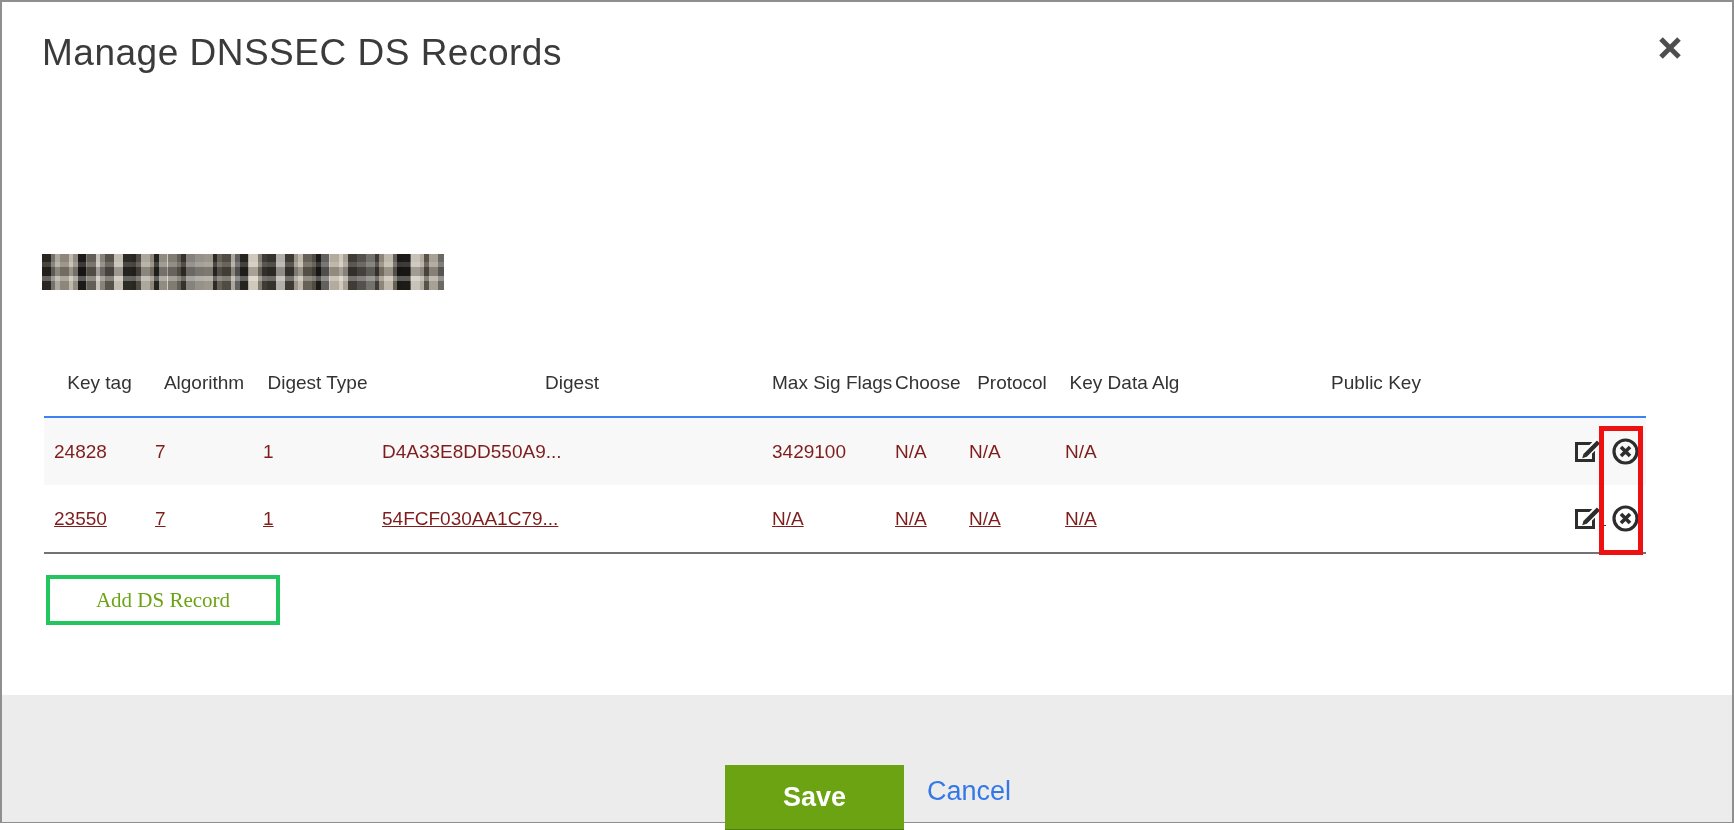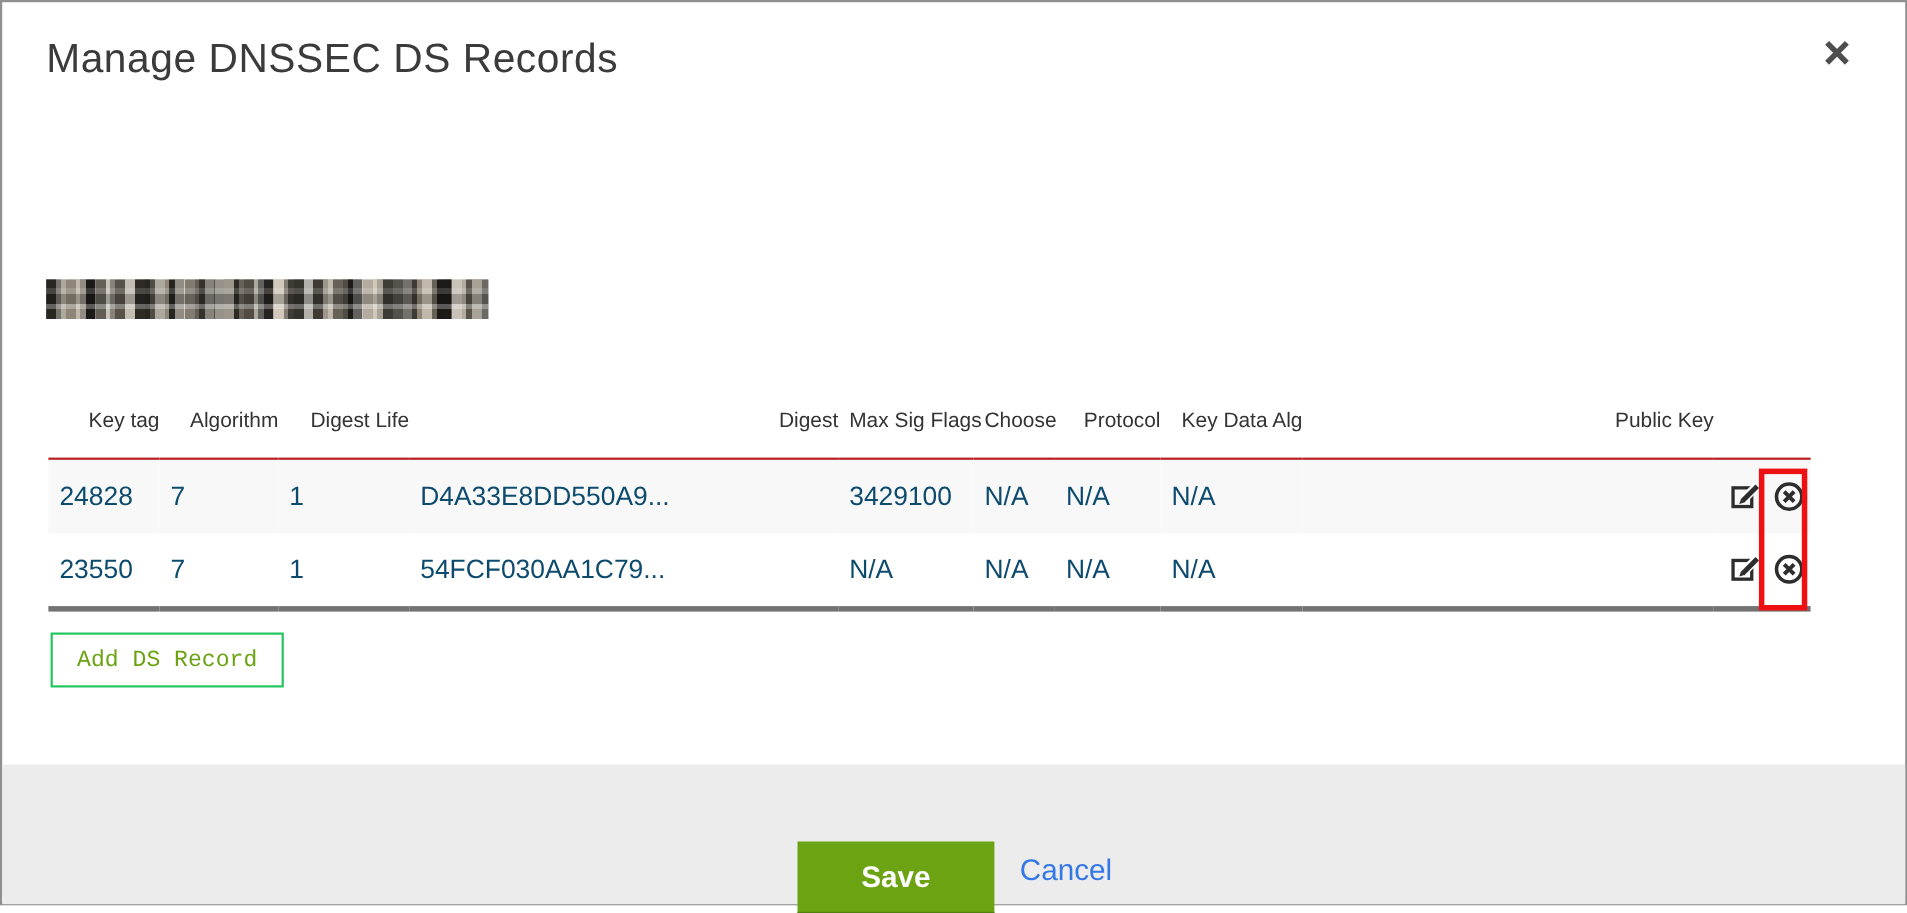--- a/index.html
+++ b/index.html
@@ -39,53 +39,53 @@
   .instruction {
     position: absolute; left: 40px; top: 330px;
     font-size: 24px; color: #333333;
   }
   table.ds-table {
     position: absolute; left: 42px; top: 370px;
     width: 1602px;
     border-collapse: collapse; table-layout: fixed;
   }
   table.ds-table th {
-    text-align: right; font-weight: 400;
+    text-align: center; font-weight: 400;
     font-size: 19px; color: #333333;
     padding: 0 0 22px 10px;
-    border-bottom: 2px solid #b91c1c;
+    border-bottom: 2px solid #3b82f6;
     white-space: nowrap; vertical-align: top;
   }
   table.ds-table td {
-    font-size: 24px; color: #0c4a6e;
+    font-size: 19px; color: #7f1d1d;
     height: 68px; padding-left: 10px;
     vertical-align: middle; white-space: nowrap;
     overflow: hidden;
   }
   tr.row-odd td { background: #f8f8f8; }
   tr.row-even td { background: #ffffff; }
-  table.ds-table tbody tr:last-child td { border-bottom: 5px solid #737373; }
+  table.ds-table tbody tr:last-child td { border-bottom: 2px solid #737373; text-decoration: underline; }
   td.actions-cell { text-align: right; padding-right: 6px; }
   .icon-btn {
     background: none; border: none; cursor: pointer;
     display: inline-flex; align-items: center; justify-content: center;
     vertical-align: middle; padding: 0; margin-left: 5px;
   }
   .annotation-box {
     position: absolute; left: 1597px; top: 424px;
     width: 44px; height: 129px;
     border: 5px solid #ee1111;
     pointer-events: none; z-index: 5;
   }
   .add-ds-btn {
     position: absolute; left: 44px; top: 573px;
-    width: 212px; height: 50px;
-    background: #ffffff; border: 2px solid #22c55e;
+    width: 234px; height: 50px;
+    background: #ffffff; border: 4px solid #22c55e;
     color: #6ba313; font-size: 21px;
-    font-family: Liberation Mono, monospace;
+    font-family: Liberation Serif, serif;
     cursor: pointer;
   }
   .footer {
     position: absolute; left: 0; top: 693px;
     width: 1730px; height: 127px;
     background: #ececec;
   }
   .save-btn {
     position: absolute; left: 723px; top: 32px;
     width: 179px; height: 70px;
@@ -128,21 +128,21 @@
         <col style="width:74px">
       <col style="width:96px">
         <col style="width:129px">
         <col style="width:374px">
       <col style="width:88px">
     </colgroup>
     <thead>
       <tr>
         <th>Key tag</th>
         <th>Algorithm</th>
-        <th>Digest Life</th>
+        <th>Digest Type</th>
         <th>Digest</th>
         <th>Max Sig Flags</th>
         <th>Choose</th>
         <th>Protocol</th>
         <th>Key Data Alg</th>
         <th>Public Key</th>
         <th></th>
       </tr>
     </thead>
     <tbody>

